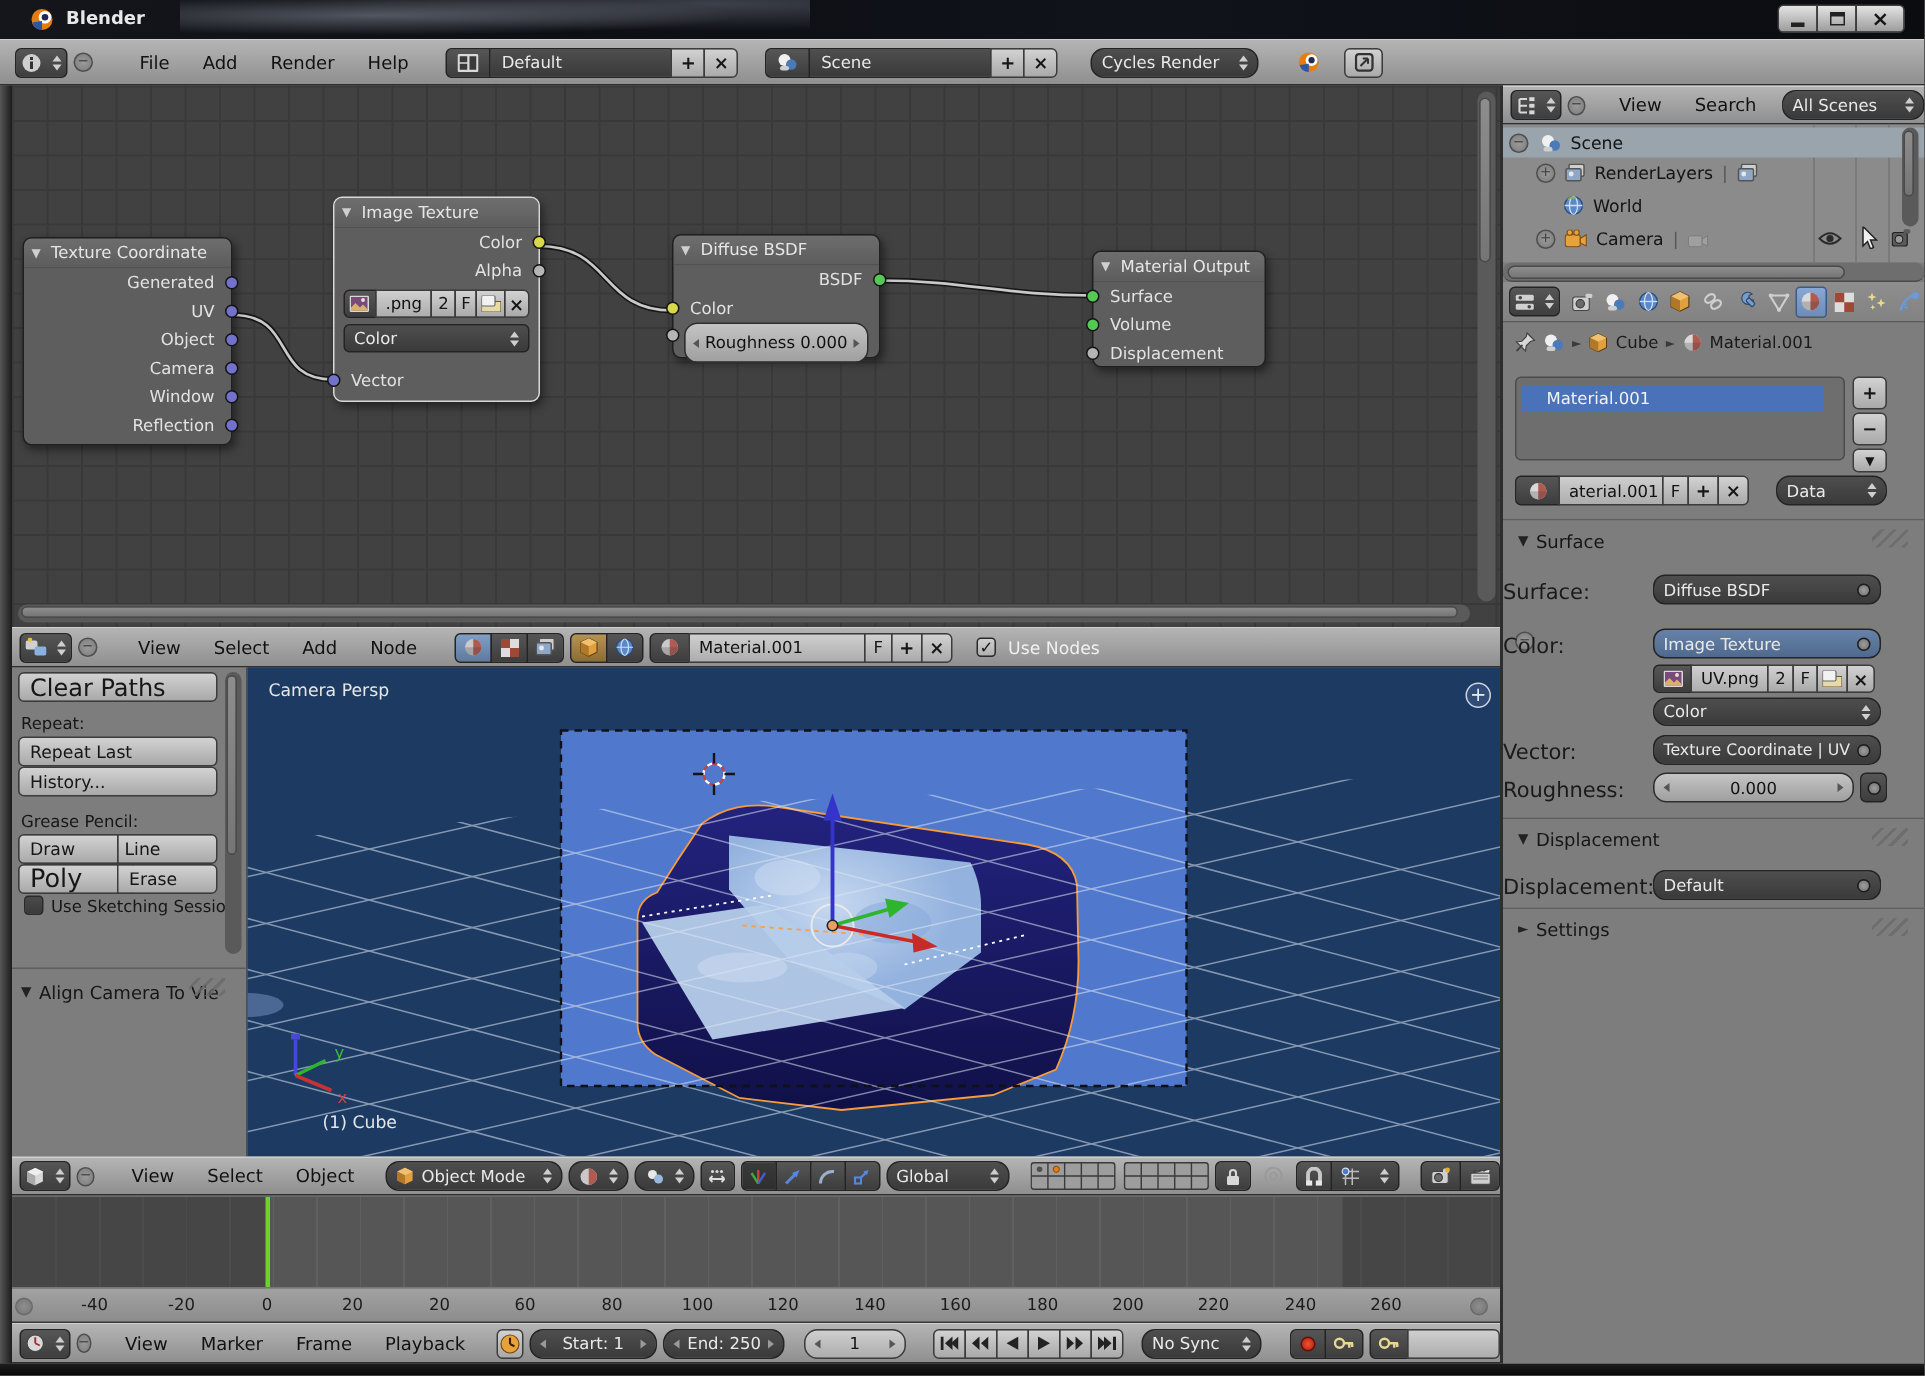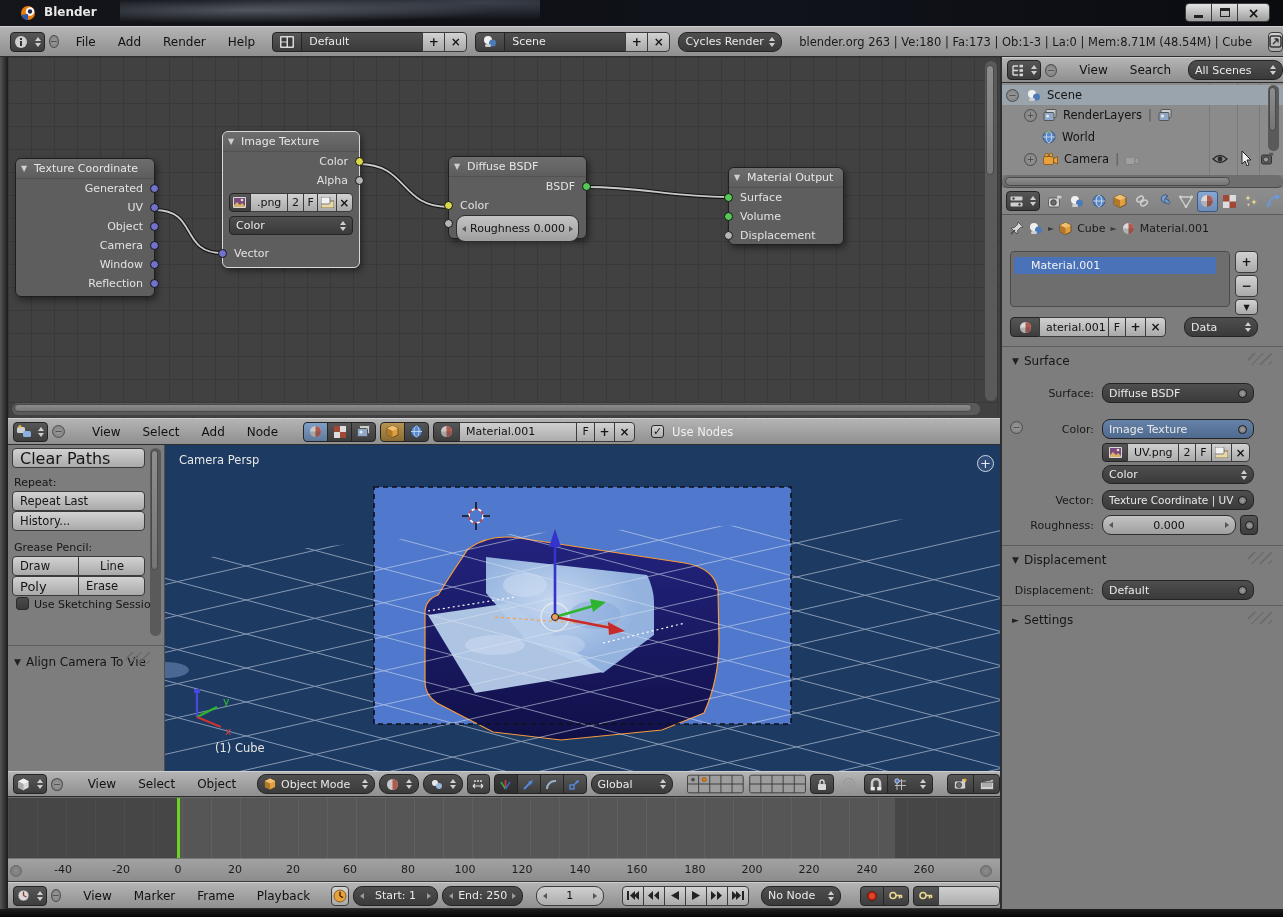--- a/index.html
+++ b/index.html
@@ -39,21 +39,21 @@
   .nrow.in{text-align:left;padding-left:11px;}
   .sock{position:absolute;width:9px;height:9px;border-radius:50%;border:1px solid #141414;top:5px;}
   .sock.l{left:-5px;} .sock.r{right:-5px;}
   .sock.purple{background:#7272cc;} .sock.yellow{background:#d8d848;} .sock.gray{background:#b5b5b5;} .sock.green{background:#55c955;}
   .slider{background:linear-gradient(#c4c4c4,#9f9f9f);border:1px solid #2e2e2e;border-radius:9px;color:#101010;font-size:11px;height:27px;display:flex;align-items:center;justify-content:center;position:relative;}
   
   .shelf-lbl{font-size:11px;color:#161616;}
   .ph{font-size:12px;color:#161616;display:flex;align-items:center;gap:5px;}
   .ph .tri{font-size:9px;color:#222;}
   .grip{width:24px;height:12px;background:repeating-linear-gradient(135deg,transparent 0 4px,#6a6a6a 4px 6px);opacity:.8;}
-  .plabel{font-size:11px;color:#1a1a1a;text-align:right;position:absolute;}
+  .plabel{font-size:14px;color:#1a1a1a;position:absolute;}
   .pctl{position:absolute;left:100px;width:152px;}
   .dotbtn{width:9px;height:9px;border-radius:50%;border:1px solid #1c1c1c;background:radial-gradient(#9d9d9d,#6f6f6f);margin-left:auto;}
   .scrl{background:#5a5a5a;border-radius:6px;}
   .scrl .thumb{background:linear-gradient(#8d8d8d,#757575);border:1px solid #4a4a4a;border-radius:6px;position:absolute;}
   .chk{width:13px;height:13px;border:1px solid #2a2a2a;border-radius:3px;background:linear-gradient(#cfcfcf,#b0b0b0);color:#161616;font-size:11px;line-height:12px;text-align:center;}
   .chk.dark{background:linear-gradient(#4a4a4a,#3a3a3a);}
   .tick{position:absolute;top:4px;transform:translateX(-50%);font-size:11px;color:#1c1c1c;}
   .tab{width:24px;height:21px;display:flex;align-items:center;justify-content:center;border-radius:3px;}
   .tab.active{background:linear-gradient(#87a7d4,#6d8cb8);border:1px solid #3f5a80;}
   text{font-family:"DejaVu Sans",sans-serif;}
@@ -152,21 +152,20 @@
           <i class="d"></i>
         </span>
       </div>
     <span style="width:18px;"></span>
     <svg width="15" height="15" viewBox="0 0 16 16">
         <circle cx="8" cy="8" r="7" fill="#e87d0d"></circle>
         <circle cx="10" cy="6.5" r="4.2" fill="#fff"></circle>
         <circle cx="10" cy="6.5" r="2.2" fill="#1d2b52"></circle>
         <path d="M1.5 10 A7 7 0 0 0 8 15 L8 9 Z" fill="#2a57a8"></path>
       </svg>
-    <span style="color:#1a1a1a;font-size:11.5px;margin-left:5px;white-space:nowrap;">blender.org 263 | Ve:180 | Fa:173 | Ob:1-3 | La:0 | Mem:8.71M (48.54M) | Cube</span>
     <div class="lbtn" style="width:26px;margin-left:12px;">
       <svg width="13" height="13" viewBox="0 0 13 13">
           <rect x="1" y="1" width="11" height="11" rx="2" fill="none" stroke="#333" stroke-width="1.5"></rect>
           <path d="M4 9 L9 4 M9 4 L9 7.5 M9 4 L5.5 4" stroke="#333" stroke-width="1.4" fill="none"></path>
         </svg>
     </div>
   </div>
 
   <div class="abs" style="left:0;top:57px;width:8px;height:852px;background:linear-gradient(90deg,#555,#1c1c1c);"></div>
 
@@ -364,24 +363,24 @@
     <div class="lbtn abs" style="left:4px;top:46px;width:133px;justify-content:flex-start;padding-left:7px;font-size:11.5px;">
         <span>Repeat Last</span>
       </div>
     <div class="lbtn abs" style="left:4px;top:66px;width:133px;justify-content:flex-start;padding-left:7px;font-size:11.5px;">
         <span>History...</span>
       </div>
     <span class="shelf-lbl abs" style="left:6px;top:96px;">Grease Pencil:</span>
     <div class="lbtn abs" style="left:4px;top:111px;width:67px;justify-content:flex-start;padding-left:7px;font-size:11.5px;border-radius:4px 0 0 4px;">
         <span>Draw</span>
       </div>
-    <div class="lbtn abs" style="left:70px;top:111px;width:67px;justify-content:flex-start;padding-left:21px;font-size:11.5px;border-radius:0 4px 4px 0;">
+    <div class="lbtn abs" style="left:70px;top:111px;width:67px;justify-content:flex-start;padding-left:4px;font-size:11.5px;border-radius:0 4px 4px 0;">
         <span>Line</span>
       </div>
-    <div class="lbtn abs" style="left:4px;top:131px;width:77px;justify-content:flex-start;padding-left:7px;font-size:13px;border-radius:4px 0 0 4px;">
+    <div class="lbtn abs" style="left:4px;top:131px;width:77px;justify-content:flex-start;padding-left:7px;font-size:17px;border-radius:4px 0 0 4px;">
         <span>Poly</span>
       </div>
     <div class="lbtn abs" style="left:70px;top:131px;width:67px;justify-content:flex-start;padding-left:7px;font-size:11.5px;border-radius:0 4px 4px 0;">
         <span>Erase</span>
       </div>
     <span class="chk dark abs" style="left:8px;top:152px;"></span>
     <span class="shelf-lbl abs" style="left:26px;top:153px;white-space:nowrap;">Use Sketching Sessio</span>
     <div class="abs scrl" style="left:142px;top:3px;width:11px;height:188px;">
         <div class="thumb" style="left:1px;top:2px;width:7px;height:120px;"></div>
       </div>
@@ -757,21 +756,21 @@
       <div class="lbtn" style="width:22px;">
           <svg width="12" height="9" viewBox="0 0 12 9">
             <polygon points="0,0 5,4.5 0,9" fill="#222"></polygon>
             <polygon points="4,0 9,4.5 4,9" fill="#222"></polygon>
             <rect x="10" y="0" width="2" height="9" fill="#222"></rect>
           </svg>
         </div>
     </div>
     <span style="width:6px;"></span>
     <div class="dd" style="width:108px;">
-        <span>No Node</span>
+        <span>No Sync</span>
         <span class="ud">
           <i class="u"></i>
           <i class="d"></i>
         </span>
       </div>
     <span style="width:16px;"></span>
     <div class="grp">
       <div class="dbtn" style="width:24px;">
           <span style="display:block;width:10px;height:10px;border-radius:50%;background:radial-gradient(#f05030,#b02010);border:1px solid #601008;"></span>
         </div>

